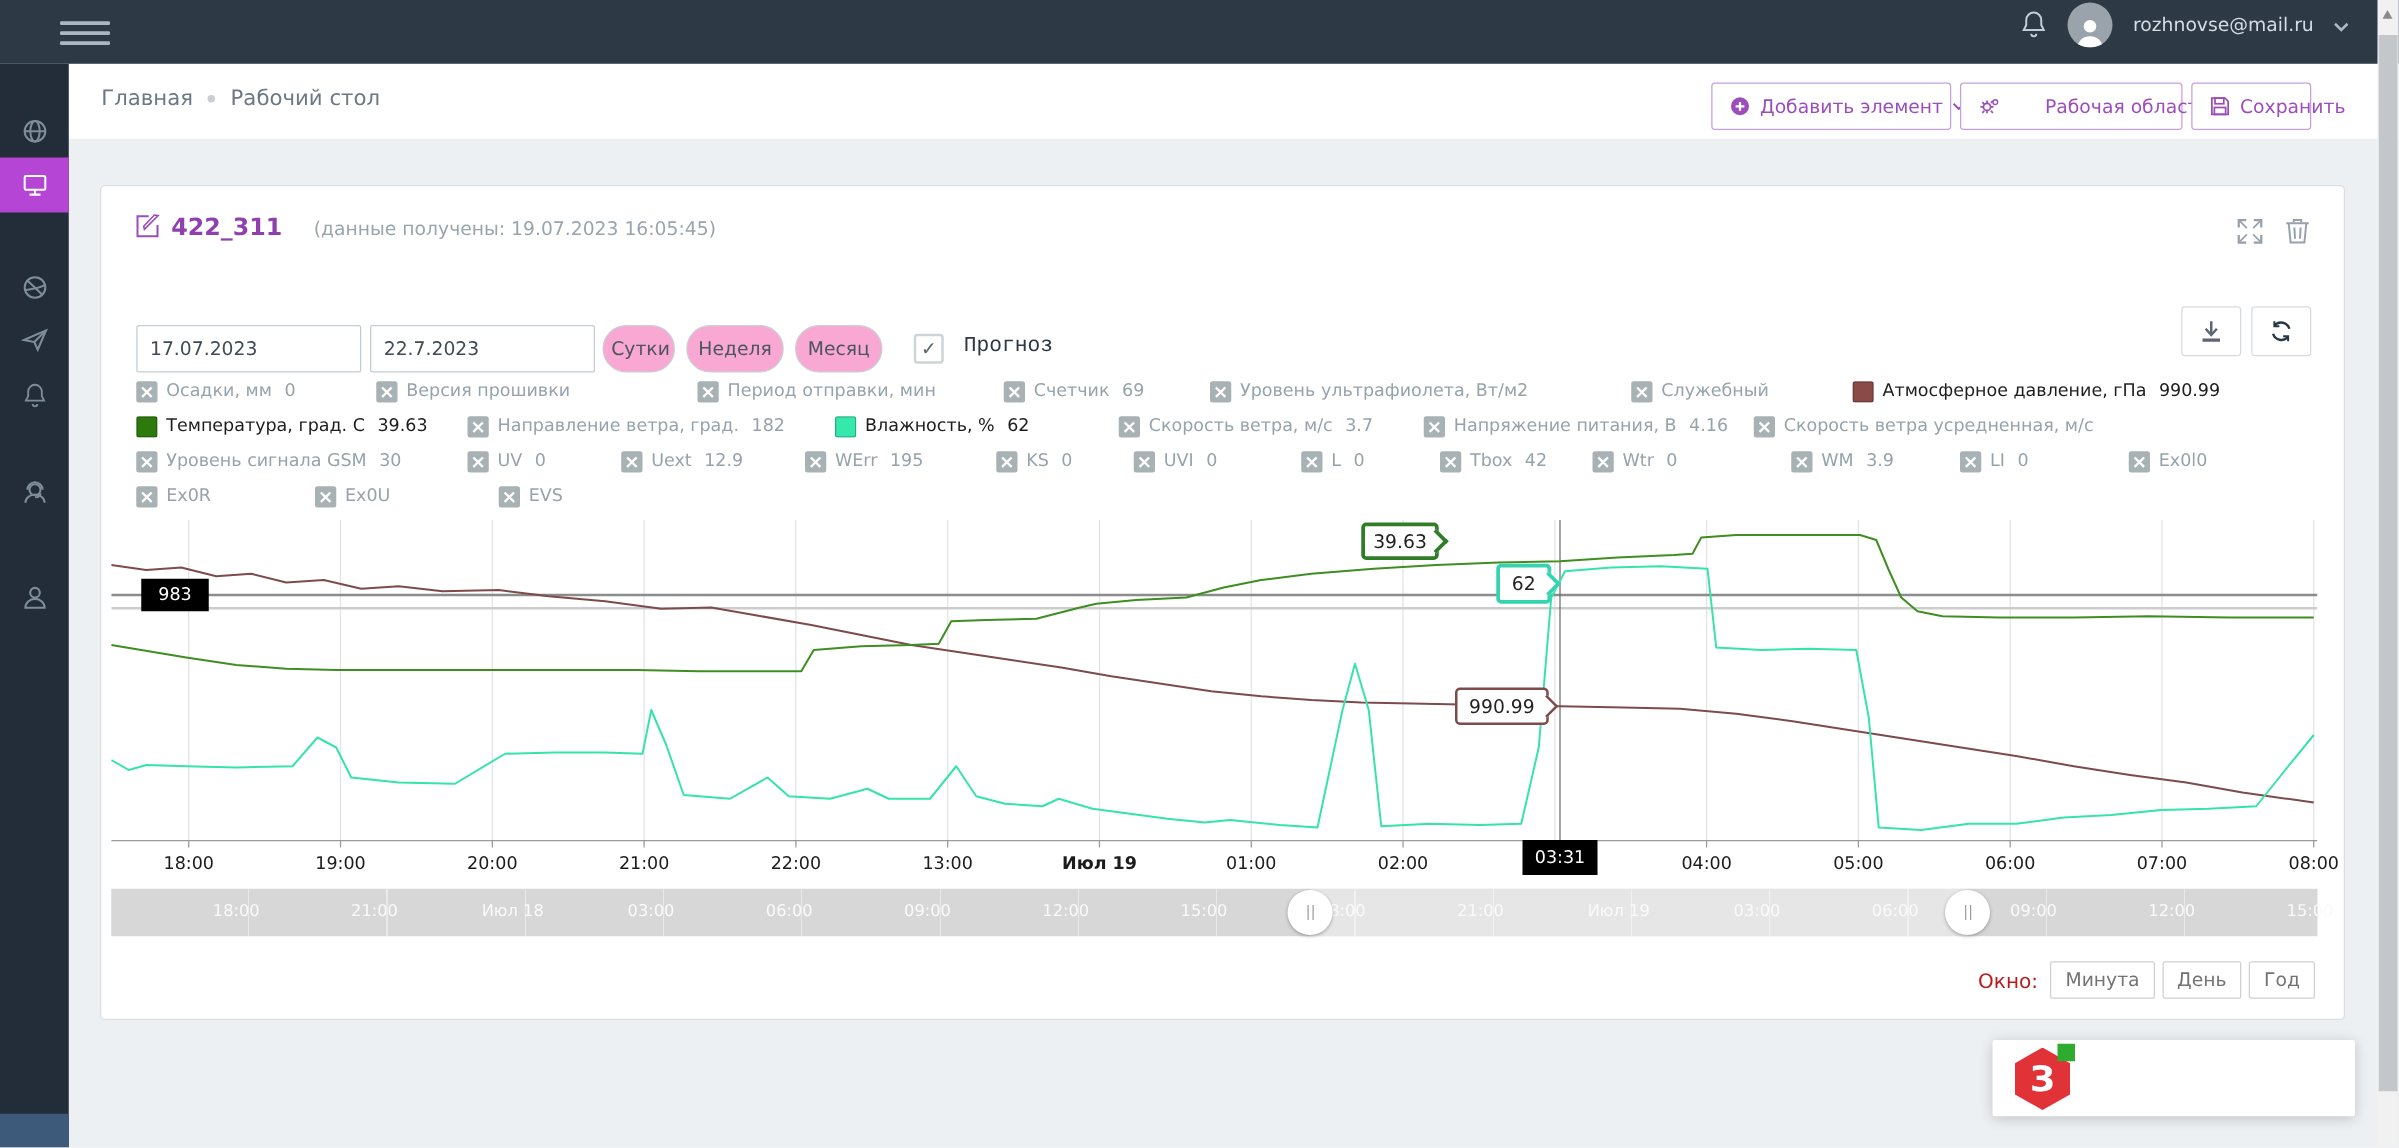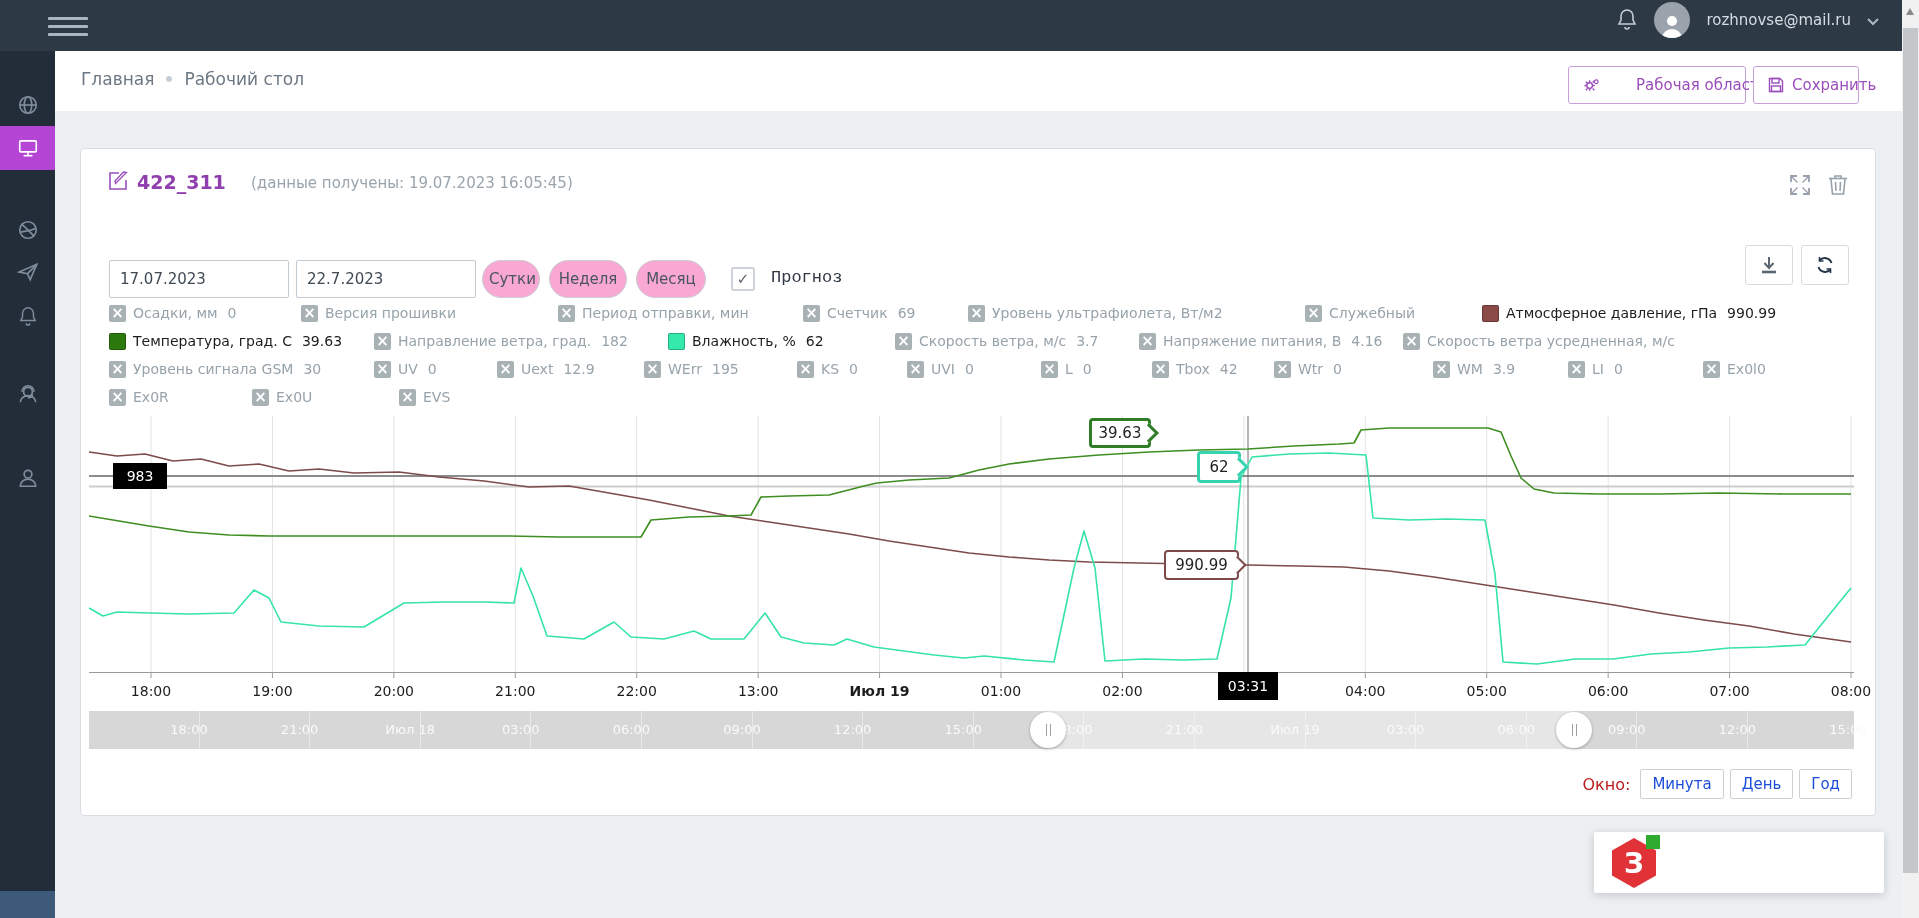--- a/index.html
+++ b/index.html
@@ -22,21 +22,21 @@
   .sfoot{position:absolute;left:0;bottom:0;width:55px;height:27px;background:#3d5a7a;}
 
   
   .crumbbar{position:absolute;left:55px;top:51px;width:1864px;height:60px;background:#fff;z-index:1;}
   .crumbs{position:absolute;left:26px;top:18px;display:flex;align-items:center;gap:12px;font-size:17px;color:#6c7884;}
   .crumb-dot{width:6px;height:6px;border-radius:50%;background:#c7ced5;}
   .hbtn{position:absolute;top:15px;height:38px;background:#fff;border:1px solid #c79fdb;border-radius:3px;color:#9b4dbb;font-size:15px;font-family:inherit;display:flex;align-items:center;gap:8px;padding:0 14px;cursor:pointer;white-space:nowrap;}
   .hbtn svg{flex:0 0 auto;}
   .hb-add{left:1314px;width:192px;}
   .hb-ws{left:1513px;width:178px;gap:36px;}
-  .hb-save{left:1698px;width:106px;}
+  .hb-save{left:1698px;width:96px;}
 
   
   .panel{position:absolute;left:80px;top:148px;width:1796px;height:668px;background:#fff;border:1px solid #d9dee3;border-radius:4px;box-sizing:border-box;z-index:2;}
   .edit-ic{position:absolute;left:26px;top:21px;color:#9b4dbb;cursor:pointer;}
   .ptitle{position:absolute;left:56px;top:22px;font-size:19px;font-weight:bold;color:#8f3fae;}
   .psub{position:absolute;left:170px;top:25px;font-size:15px;color:#9aa4ad;}
   .pact{position:absolute;top:22px;width:30px;height:30px;background:none;border:none;color:#97a1ab;cursor:pointer;padding:0;}
   .pa-exp{right:60px;}
   .pa-del{right:22px;}
 
@@ -92,21 +92,21 @@
   .nav-sel{position:absolute;left:959px;top:0;width:526px;height:38px;background:rgba(255,255,255,.38);}
   .nlab{position:absolute;top:11px;transform:translateX(-50%);font-size:13px;color:#fafafa;white-space:nowrap;}
   .handle{position:absolute;top:1px;width:36px;height:36px;border-radius:50%;background:#fff;box-shadow:0 1px 3px rgba(0,0,0,.3);display:flex;align-items:center;justify-content:center;gap:3px;cursor:ew-resize;z-index:4;}
   .handle i{display:block;width:1px;height:12px;background:#9aa0a6;}
   .h1{left:941px;}
   .h2{left:1467px;}
 
   
   .window-row{position:absolute;right:23px;top:620px;display:flex;align-items:center;gap:6px;}
   .wlabel{font-size:16px;color:#b91c1c;margin-right:4px;}
-  .wbtn{height:30px;border:1px solid #d0d0d0;border-radius:2px;background:#fff;color:#1d4ed8;font-size:15px;font-family:inherit;padding:0 11px;cursor:pointer;}
+  .wbtn{height:30px;border:1px solid #d0d0d0;border-radius:2px;background:#fff;color:#737373;font-size:15px;font-family:inherit;padding:0 11px;cursor:pointer;}
 
   
   .logo-card{position:absolute;left:1594px;top:832px;width:290px;height:61px;background:#fff;border-radius:2px;box-shadow:0 2px 10px rgba(0,0,0,.18);z-index:2;}
   .hex{position:absolute;left:18px;top:6px;width:44px;height:50px;background:#e03237;clip-path:polygon(50% 0,100% 25%,100% 75%,50% 100%,0 75%,0 25%);display:flex;align-items:center;justify-content:center;color:#fff;font-weight:bold;font-size:28px;}
   .gsq{position:absolute;left:52px;top:3px;width:14px;height:14px;background:#2fac2f;}
 
   
   .scrollbar{position:absolute;right:0;top:0;width:17px;height:918px;background:#f1f1f1;z-index:9;}
   .sb-up{position:absolute;left:4px;top:8px;width:0;height:0;border-left:4px solid transparent;border-right:4px solid transparent;border-bottom:7px solid #8a8a8a;}
   .sb-thumb{position:absolute;left:1px;top:28px;width:15px;height:845px;background:#c4c7ca;}
@@ -194,20 +194,31 @@
     </div>
     <div class="sfoot"></div>
   </nav>
 
   <div class="crumbbar">
     <div class="crumbs">
       <span>Главная</span>
       <span class="crumb-dot"></span>
       <span>Рабочий стол</span>
     </div>
+    <button class="hbtn hb-add">
+      <svg width="16" height="16" viewBox="0 0 16 16">
+          <circle cx="8" cy="8" r="7.2" fill="currentColor"></circle>
+          <line x1="8" y1="4.5" x2="8" y2="11.5" stroke="#fff" stroke-width="1.8"></line>
+          <line x1="4.5" y1="8" x2="11.5" y2="8" stroke="#fff" stroke-width="1.8"></line>
+        </svg>
+      <span>Добавить элемент</span>
+      <svg width="10" height="7" viewBox="0 0 12 8" fill="none" stroke="currentColor" stroke-width="1.8">
+          <path d="M1 1 L6 6 L11 1"></path>
+        </svg>
+    </button>
     <button class="hbtn hb-ws">
       <svg width="17" height="17" viewBox="0 0 18 18" fill="none" stroke="currentColor" stroke-width="1.5">
           <circle cx="7" cy="9" r="3"></circle>
           <path d="M7 3.5 V6 M7 12 V14.5 M1.5 9 H4 M10 9 H12.5 M3 5 l1.7 1.7 M10.3 12.3 L12 14 M12 4 l-1.7 1.7 M4.7 12.3 L3 14"></path>
           <circle cx="14" cy="5" r="2" stroke-width="1.2"></circle>
         </svg>
       <span>Рабочая область</span>
       <svg width="10" height="7" viewBox="0 0 12 8" fill="none" stroke="currentColor" stroke-width="1.8">
           <path d="M1 1 L6 6 L11 1"></path>
         </svg>

